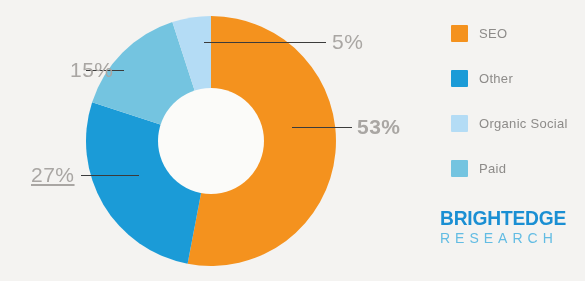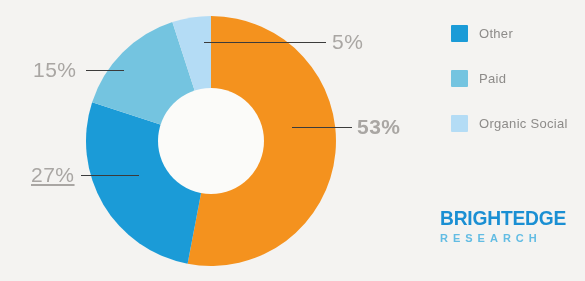--- a/index.html
+++ b/index.html
@@ -97,22 +97,22 @@
     color: #1a8fd3;
     font-size: 20px;
     font-weight: bold;
     letter-spacing: -0.2px;
     line-height: 20px;
     transform: scaleX(0.96);
     transform-origin: left center;
   }
   #logo-secondary {
     color: #62bce3;
-    font-size: 11px;
-    font-weight: bold;
+    font-size: 14px;
+    font-weight: normal;
     letter-spacing: 5.0px;
     line-height: 17px;
     margin-top: 2px;
   }
 </style>
 </head>
 <body style="background: rgb(244, 243, 241);">
 
 <div id="stage" style="background: rgb(244, 243, 241);">
 
@@ -128,37 +128,41 @@
     </svg>
   </div>
 
   <div class="leader" id="leader-53" style="border-top-color: rgb(59, 59, 59);"></div>
   <div class="callout" id="label-53" style="color: rgb(169, 166, 163); font-weight: bold;">53%</div>
 
   <div class="leader" id="leader-5" style="border-top-color: rgb(59, 59, 59);"></div>
   <div class="callout" id="label-5" style="color: rgb(169, 166, 163);">5%</div>
 
   <div class="leader" id="leader-15" style="border-top-color: rgb(59, 59, 59);"></div>
-  <div class="callout" id="label-15" style="color: rgb(169, 166, 163);">15%</div>
+  <div class="callout" id="label-15" style="color: rgb(169, 166, 163); margin-left: 37px;">15%</div>
 
   <div class="leader" id="leader-27" style="border-top-color: rgb(59, 59, 59);"></div>
   <div class="callout" id="label-27" style="color: rgb(169, 166, 163); text-decoration: underline;">27%</div>
 
   <div id="legend">
       <div class="legend-row">
+        <span class="legend-swatch" style="background: rgb(244, 146, 30);"></span>
+        <span class="legend-label">SEO</span>
+      </div>
+      <div class="legend-row">
         <span class="legend-swatch" style="background: rgb(27, 155, 215);"></span>
         <span class="legend-label">Other</span>
       </div>
       <div class="legend-row">
+        <span class="legend-swatch" style="background: rgb(180, 220, 245);"></span>
+        <span class="legend-label">Organic Social</span>
+      </div>
+      <div class="legend-row">
         <span class="legend-swatch" style="background: rgb(116, 196, 224);"></span>
         <span class="legend-label">Paid</span>
-      </div>
-      <div class="legend-row">
-        <span class="legend-swatch" style="background: rgb(180, 220, 245);"></span>
-        <span class="legend-label">Organic Social</span>
       </div>
     </div>
 
   <div id="logo">
     <div id="logo-primary" style="color: rgb(26, 143, 211);">BRIGHTEDGE</div>
     <div id="logo-secondary" style="color: rgb(98, 188, 227);">RESEARCH</div>
   </div>
 
 </div>
 

